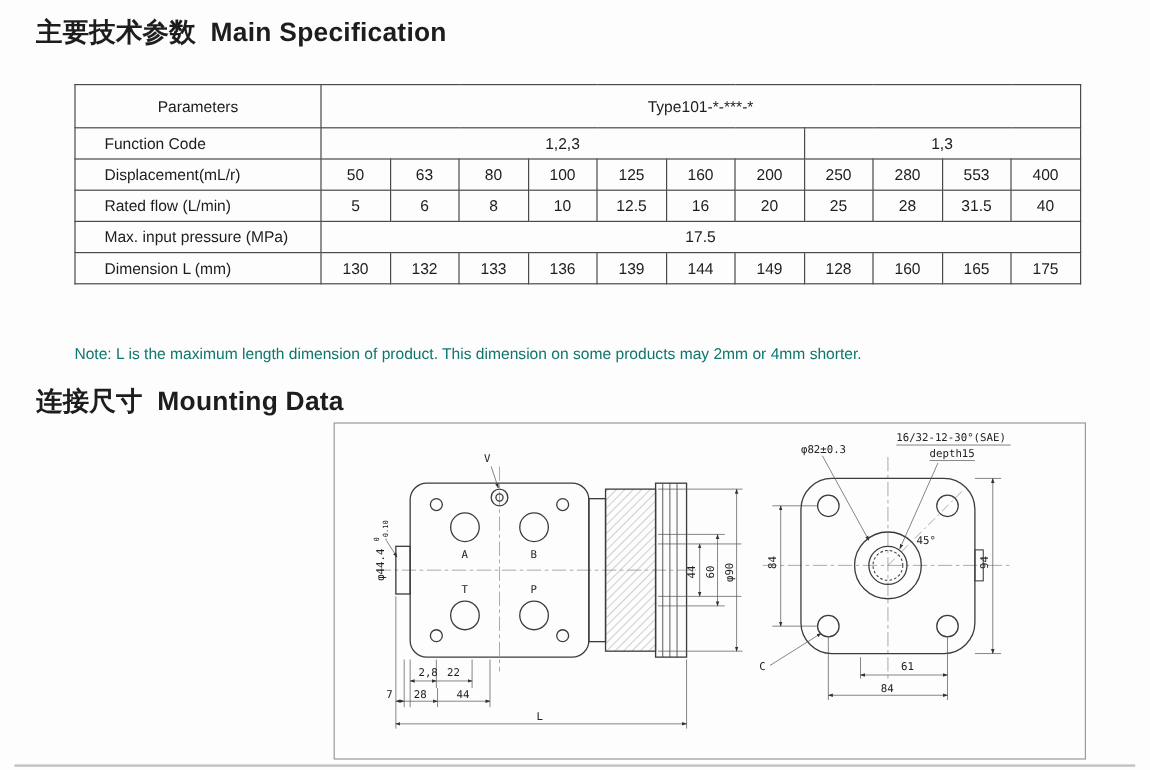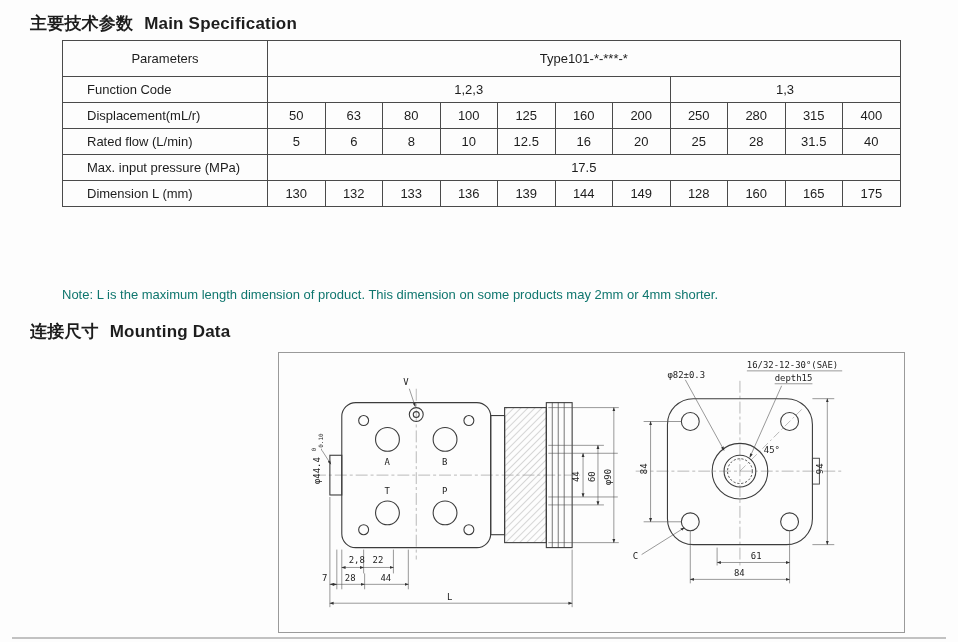--- a/index.html
+++ b/index.html
@@ -5,28 +5,28 @@
   * { box-sizing: border-box; }
   html, body { margin: 0; padding: 0; }
   body {
     width: 958px; height: 642px;
     background: #fdfdfd;
     font-family: "Liberation Sans", sans-serif;
     color: #1d1d1d;
     position: relative;
     overflow: hidden;
   }
-  .section-title { position: absolute; left: 30px; font-size: 17px; letter-spacing: 0.2px; }
+  .section-title { position: absolute; left: 30px; font-size: 22px; letter-spacing: 0.2px; }
   .section-title .zh { font-weight: 700; }
   .section-title .en { font-weight: 700; margin-left: 6px; }
   #title-spec { top: 12px; }
   #title-mounting { top: 320px; }
 
   table.spec-table {
-    position: absolute; left: 62px; top: 40px; width: 838px;
+    position: absolute; left: 62px; top: 70px; width: 838px;
     border-collapse: collapse; table-layout: fixed;
     font-size: 13px; color: #1d1d1d;
   }
   table.spec-table td {
     border: 1px solid #4a4a4a;
     text-align: center; vertical-align: middle;
     height: 26px; padding: 1px 4px;
     white-space: nowrap; overflow: hidden;
   }
   table.spec-table tr.head td { height: 36px; }
@@ -80,21 +80,21 @@
       <td class="label">Displacement(mL/r)</td>
     <td>50</td>
         <td>63</td>
         <td>80</td>
         <td>100</td>
         <td>125</td>
         <td>160</td>
         <td>200</td>
         <td>250</td>
         <td>280</td>
-        <td>315</td>
+        <td>553</td>
         <td>400</td>
       </tr>
     <tr>
       <td class="label">Rated flow (L/min)</td>
     <td>5</td>
         <td>6</td>
         <td>8</td>
         <td>10</td>
         <td>12.5</td>
         <td>16</td>

